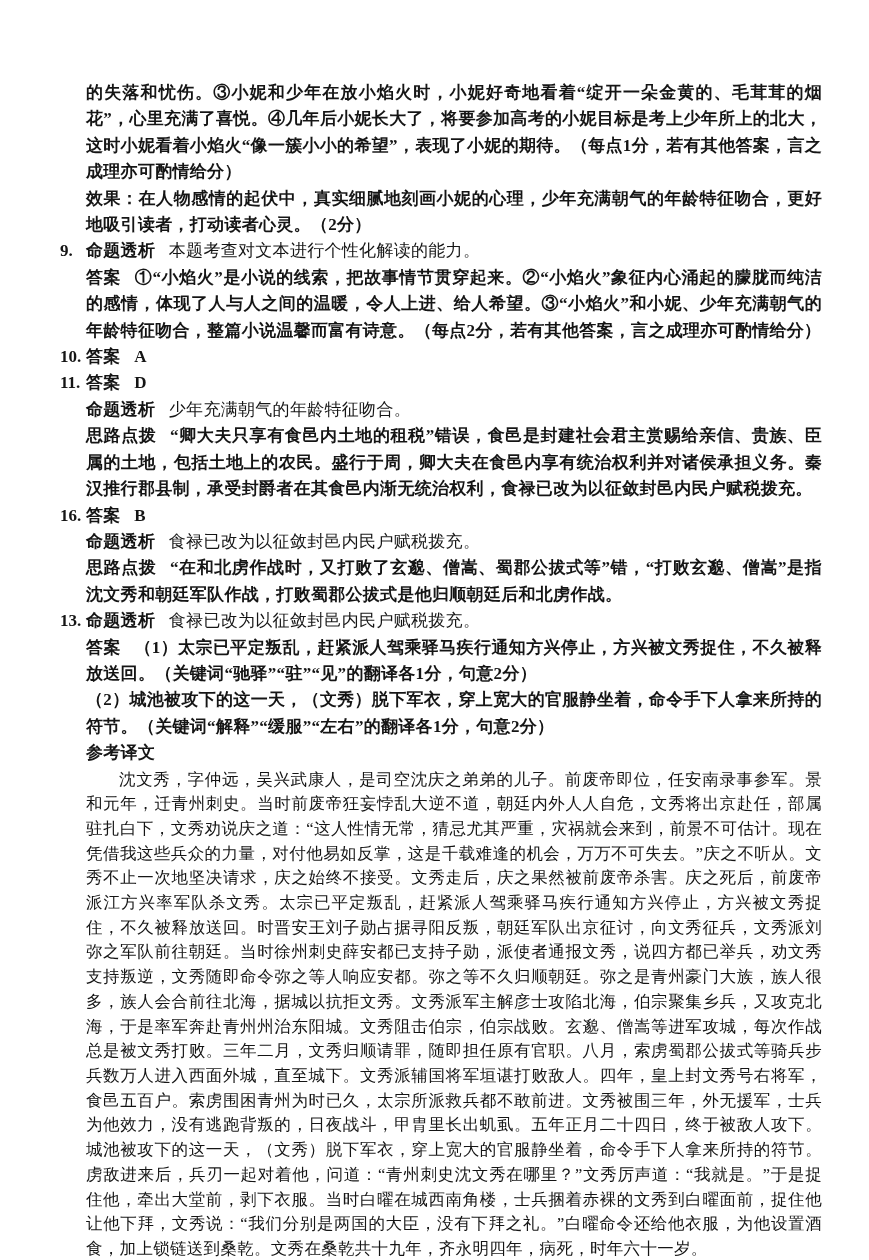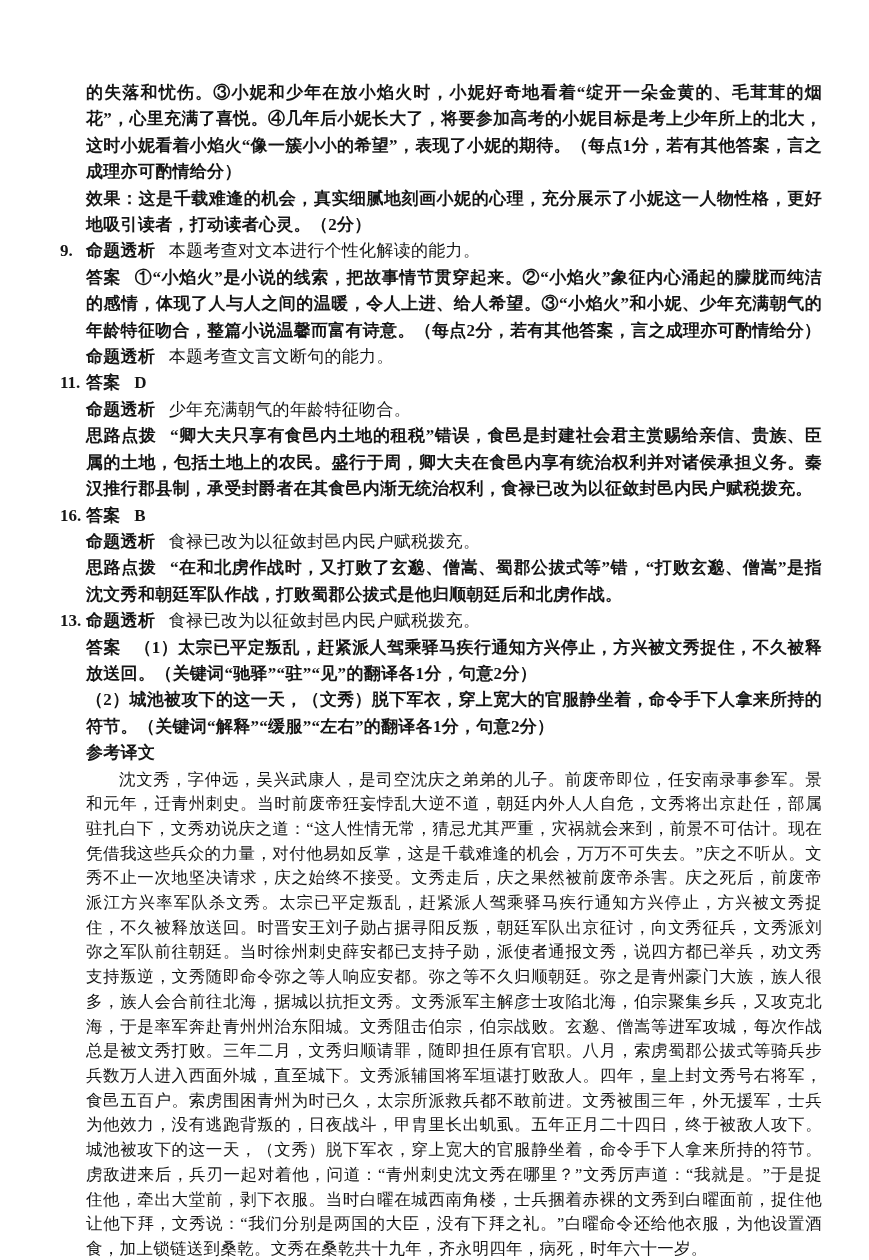--- a/index.html
+++ b/index.html
@@ -40,24 +40,24 @@
     text-indent: 2em;
     margin-top: 1px;
   }
 </style>
 </head>
 <body>
 
 <div class="sheet">
   <div id="content">
       <div class="para"><span class="seg-bold">的失落和忧伤。③小妮和少年在放小焰火时，小妮好奇地看着“绽开一朵金黄的、毛茸茸的烟花”，心里充满了喜悦。④几年后小妮长大了，将要参加高考的小妮目标是考上少年所上的北大，这时小妮看着小焰火“像一簇小小的希望”，表现了小妮的期待。（每点1分，若有其他答案，言之成理亦可酌情给分）</span></div>
-      <div class="para"><span class="seg-bold">效果：这是千载难逢的机会，真实细腻地刻画小妮的心理，充分展示了小妮这一人物性格，更好地吸引读者，打动读者心灵。（2分）</span></div>
+      <div class="para"><span class="seg-bold">效果：在人物感情的起伏中，真实细腻地刻画小妮的心理，少年充满朝气的年龄特征吻合，更好地吸引读者，打动读者心灵。（2分）</span></div>
       <div class="para"><span class="num">9.</span><span class="seg-label">命题透析</span><span class="seg-kai">本题考查对文本进行个性化解读的能力。</span></div>
       <div class="para"><span class="seg-label">答案</span><span class="seg-bold">①“小焰火”是小说的线索，把故事情节贯穿起来。②“小焰火”象征内心涌起的朦胧而纯洁的感情，体现了人与人之间的温暖，令人上进、给人希望。③“小焰火”和小妮、少年充满朝气的年龄特征吻合，整篇小说温馨而富有诗意。（每点2分，若有其他答案，言之成理亦可酌情给分）</span></div>
-      <div class="para"><span class="seg-label">命题透析</span><span class="seg-kai">本题考查文言文断句的能力。</span></div>
+      <div class="para"><span class="num">10.</span><span class="seg-label">答案</span><span class="seg-bold">A</span></div>
       <div class="para"><span class="num">11.</span><span class="seg-label">答案</span><span class="seg-bold">D</span></div>
       <div class="para"><span class="seg-label">命题透析</span><span class="seg-kai">少年充满朝气的年龄特征吻合。</span></div>
       <div class="para"><span class="seg-label">思路点拨</span><span class="seg-bold">“卿大夫只享有食邑内土地的租税”错误，食邑是封建社会君主赏赐给亲信、贵族、臣属的土地，包括土地上的农民。盛行于周，卿大夫在食邑内享有统治权利并对诸侯承担义务。秦汉推行郡县制，承受封爵者在其食邑内渐无统治权利，食禄已改为以征敛封邑内民户赋税拨充。</span></div>
       <div class="para"><span class="num">16.</span><span class="seg-label">答案</span><span class="seg-bold">B</span></div>
       <div class="para"><span class="seg-label">命题透析</span><span class="seg-kai">食禄已改为以征敛封邑内民户赋税拨充。</span></div>
       <div class="para"><span class="seg-label">思路点拨</span><span class="seg-bold">“在和北虏作战时，又打败了玄邈、僧嵩、蜀郡公拔式等”错，“打败玄邈、僧嵩”是指沈文秀和朝廷军队作战，打败蜀郡公拔式是他归顺朝廷后和北虏作战。</span></div>
       <div class="para"><span class="num">13.</span><span class="seg-label">命题透析</span><span class="seg-kai">食禄已改为以征敛封邑内民户赋税拨充。</span></div>
       <div class="para"><span class="seg-label">答案</span><span class="seg-bold">（1）太宗已平定叛乱，赶紧派人驾乘驿马疾行通知方兴停止，方兴被文秀捉住，不久被释放送回。（关键词“驰驿”“驻”“见”的翻译各1分，句意2分）</span></div>
       <div class="para"><span class="seg-bold">（2）城池被攻下的这一天，（文秀）脱下军衣，穿上宽大的官服静坐着，命令手下人拿来所持的符节。（关键词“解释”“缓服”“左右”的翻译各1分，句意2分）</span></div>
       <div class="para"><span class="seg-label">参考译文</span></div>

